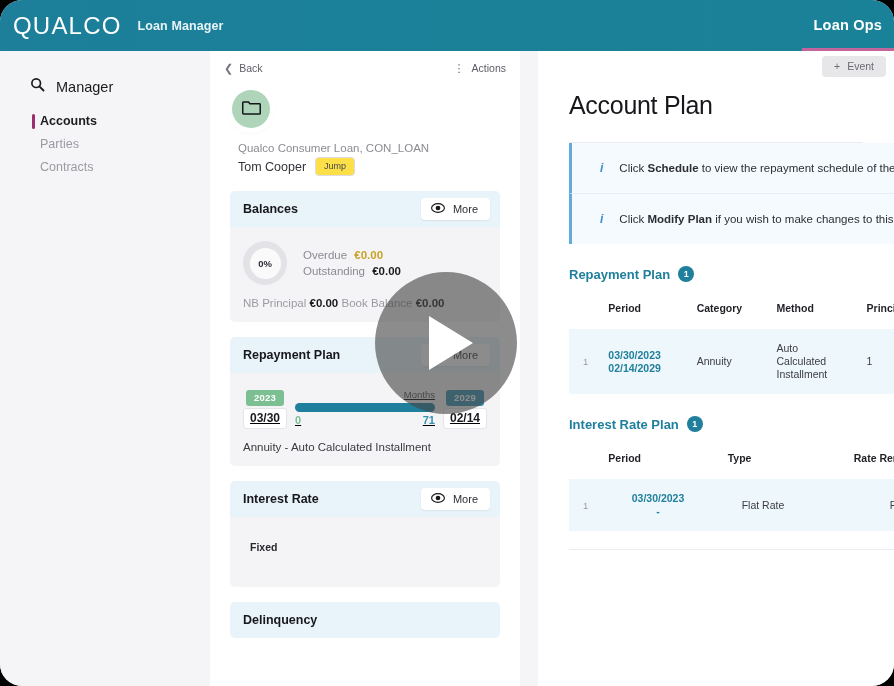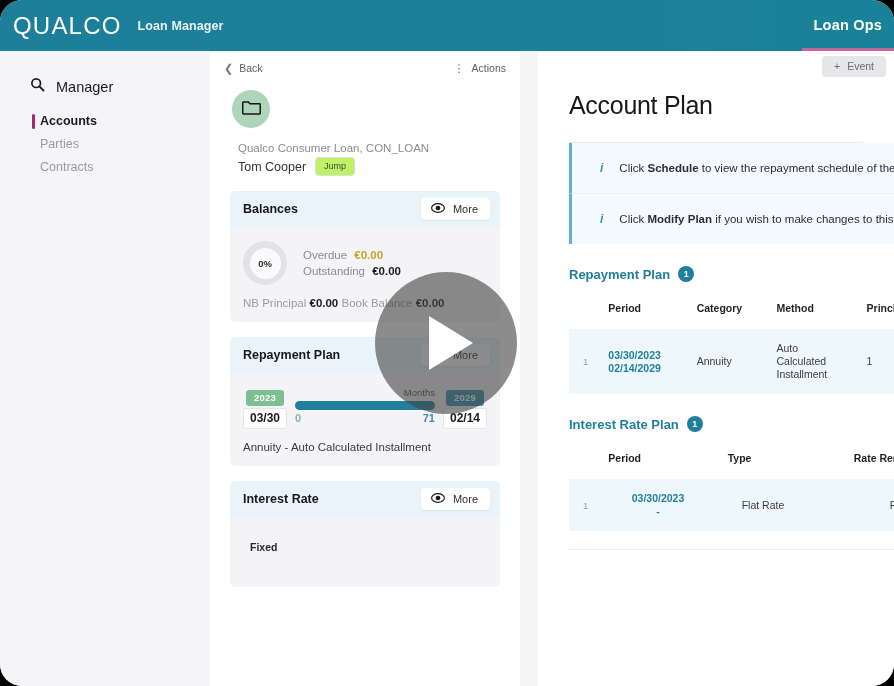--- a/index.html
+++ b/index.html
@@ -88,21 +88,21 @@
   .acct-ref-row { display: flex; align-items: center; gap: 8px; }
   .acct-ref { font-size: 12.5px; font-weight: 700; color: #18181c; letter-spacing: -.1px; }
   .badge-pending {
     background: #4ba3e3; color: #fff; font-size: 8.5px; padding: 2px 7px 3px;
     border-radius: 3px; font-weight: 600;
   }
   .acct-sub { font-size: 11.5px; color: #8b8b93; margin-top: 2px; }
   .acct-owner-row { display: flex; align-items: center; gap: 9px; margin-top: 3px; }
   .acct-owner { font-size: 12.5px; color: #33333a; }
   .jump-btn {
-    border: 1px solid #dcdce2; background: #bef264; border-radius: 4px;
+    border: 1px solid #dcdce2; background: #fde047; border-radius: 4px;
     font-size: 9px; color: #46464e; padding: 3px 8px 4px;
   }
 
   
   .card { margin: 15px 20px 0 20px; border-radius: 5px; overflow: hidden; }
   .card-head {
     background: #e8f4fa; height: 36px; display: flex; align-items: center;
     padding: 0 10px 0 13px;
   }
   .card-title { font-size: 12.5px; font-weight: 700; color: #18181c; }
@@ -125,21 +125,21 @@
     border-radius: 50%; background: #fafafa;
   }
   .donut span { position: relative; z-index: 1; font-size: 9.5px; font-weight: 700; color: #2c2c33; }
   .bal-lines { line-height: 16px; }
   .bal-line { font-size: 11.5px; color: #8b8b93; }
   .bal-line b { color: #1a1a1f; font-weight: 700; margin-left: 4px; }
   .bal-line b.amber { color: #c9a227; }
   .bal-foot { font-size: 11.5px; color: #9a9aa2; margin-top: 12px; }
   .bal-foot b { color: #1a1a1f; font-weight: 700; }
 
-  .rp-row { display: flex; align-items: flex-start; gap: 8px; }
+  .rp-row { display: flex; align-items: center; gap: 8px; text-decoration: underline; }
   .yr-block { text-align: center; }
   .yr-badge {
     color: #fff; font-size: 9.5px; font-weight: 700; border-radius: 3px;
     padding: 2px 8px 3px; display: inline-block; letter-spacing: .2px;
   }
   .yr-badge.green { background: #7bbf93; }
   .yr-badge.teal { background: #3490ad; }
   .yr-date {
     background: #fff; border: 1px solid #e4e4ea; border-radius: 3px;
     font-size: 12px; font-weight: 700; color: #1a1a1f; padding: 2px 6px 3px;
@@ -358,20 +358,25 @@
               </svg>
           </span>
           <span>More</span>
         </span>
       </div>
       <div class="card-body" style="padding:22px 13px 34px 20px">
         <div class="ir-sub">Fixed</div>
       </div>
     </div>
 
+    <div class="card">
+      <div class="card-head">
+        <span class="card-title">Delinquency</span>
+      </div>
+    </div>
   </div>
 
   <div class="rightpanel">
     <div class="event-bar">
       <span class="event-btn">
         <span>+</span>
         <span>Event</span>
       </span>
     </div>
 

